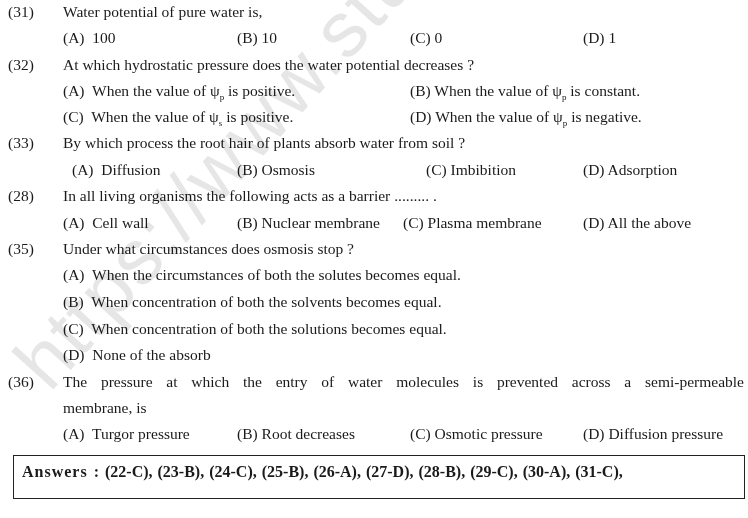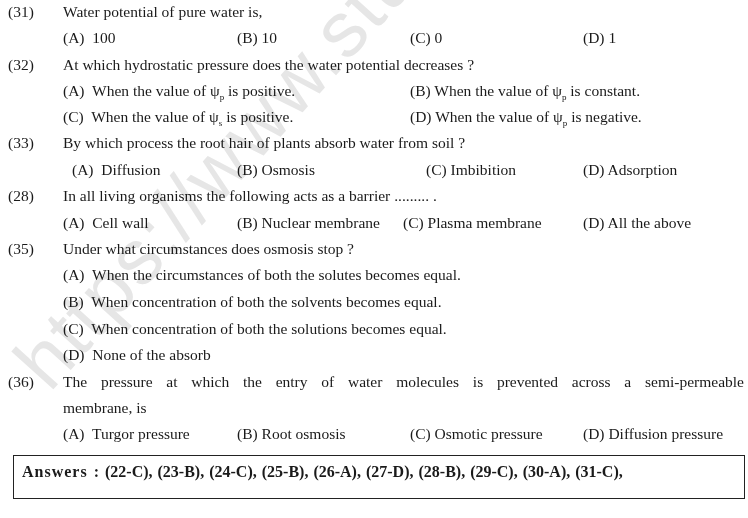--- a/index.html
+++ b/index.html
@@ -117,21 +117,21 @@
 
   <div class="line" style="top:372px;">
     <span class="qnum">(36)</span>
     <span class="justify36">The pressure at which the entry of water molecules is prevented across a semi-permeable</span>
   </div>
   <div class="line" style="top:398px;">
     <span class="qtext">membrane, is</span>
   </div>
   <div class="line" style="top:424px;">
     <span class="opt" style="left:63px;"><span>(A)</span>&nbsp; <span>Turgor pressure</span></span>
-    <span class="opt" style="left:237px;"><span>(B)</span> <span>Root osmosis</span></span>
+    <span class="opt" style="left:237px;"><span>(B)</span> <span>Root decreases</span></span>
     <span class="opt" style="left:410px;"><span>(C)</span> <span>Osmotic pressure</span></span>
     <span class="opt" style="left:583px;"><span>(D)</span> <span>Diffusion pressure</span></span>
   </div>
 
   <div class="answers">
     <span class="ans-line ans-line1"><span class="ans-label">Answers :</span> <span>(22-C), (23-B), (24-C), (25-B), (26-A), (27-D), (28-B), (29-C), (30-A), (31-C),</span></span>
   </div>
 </div>
 
 </body></html>

